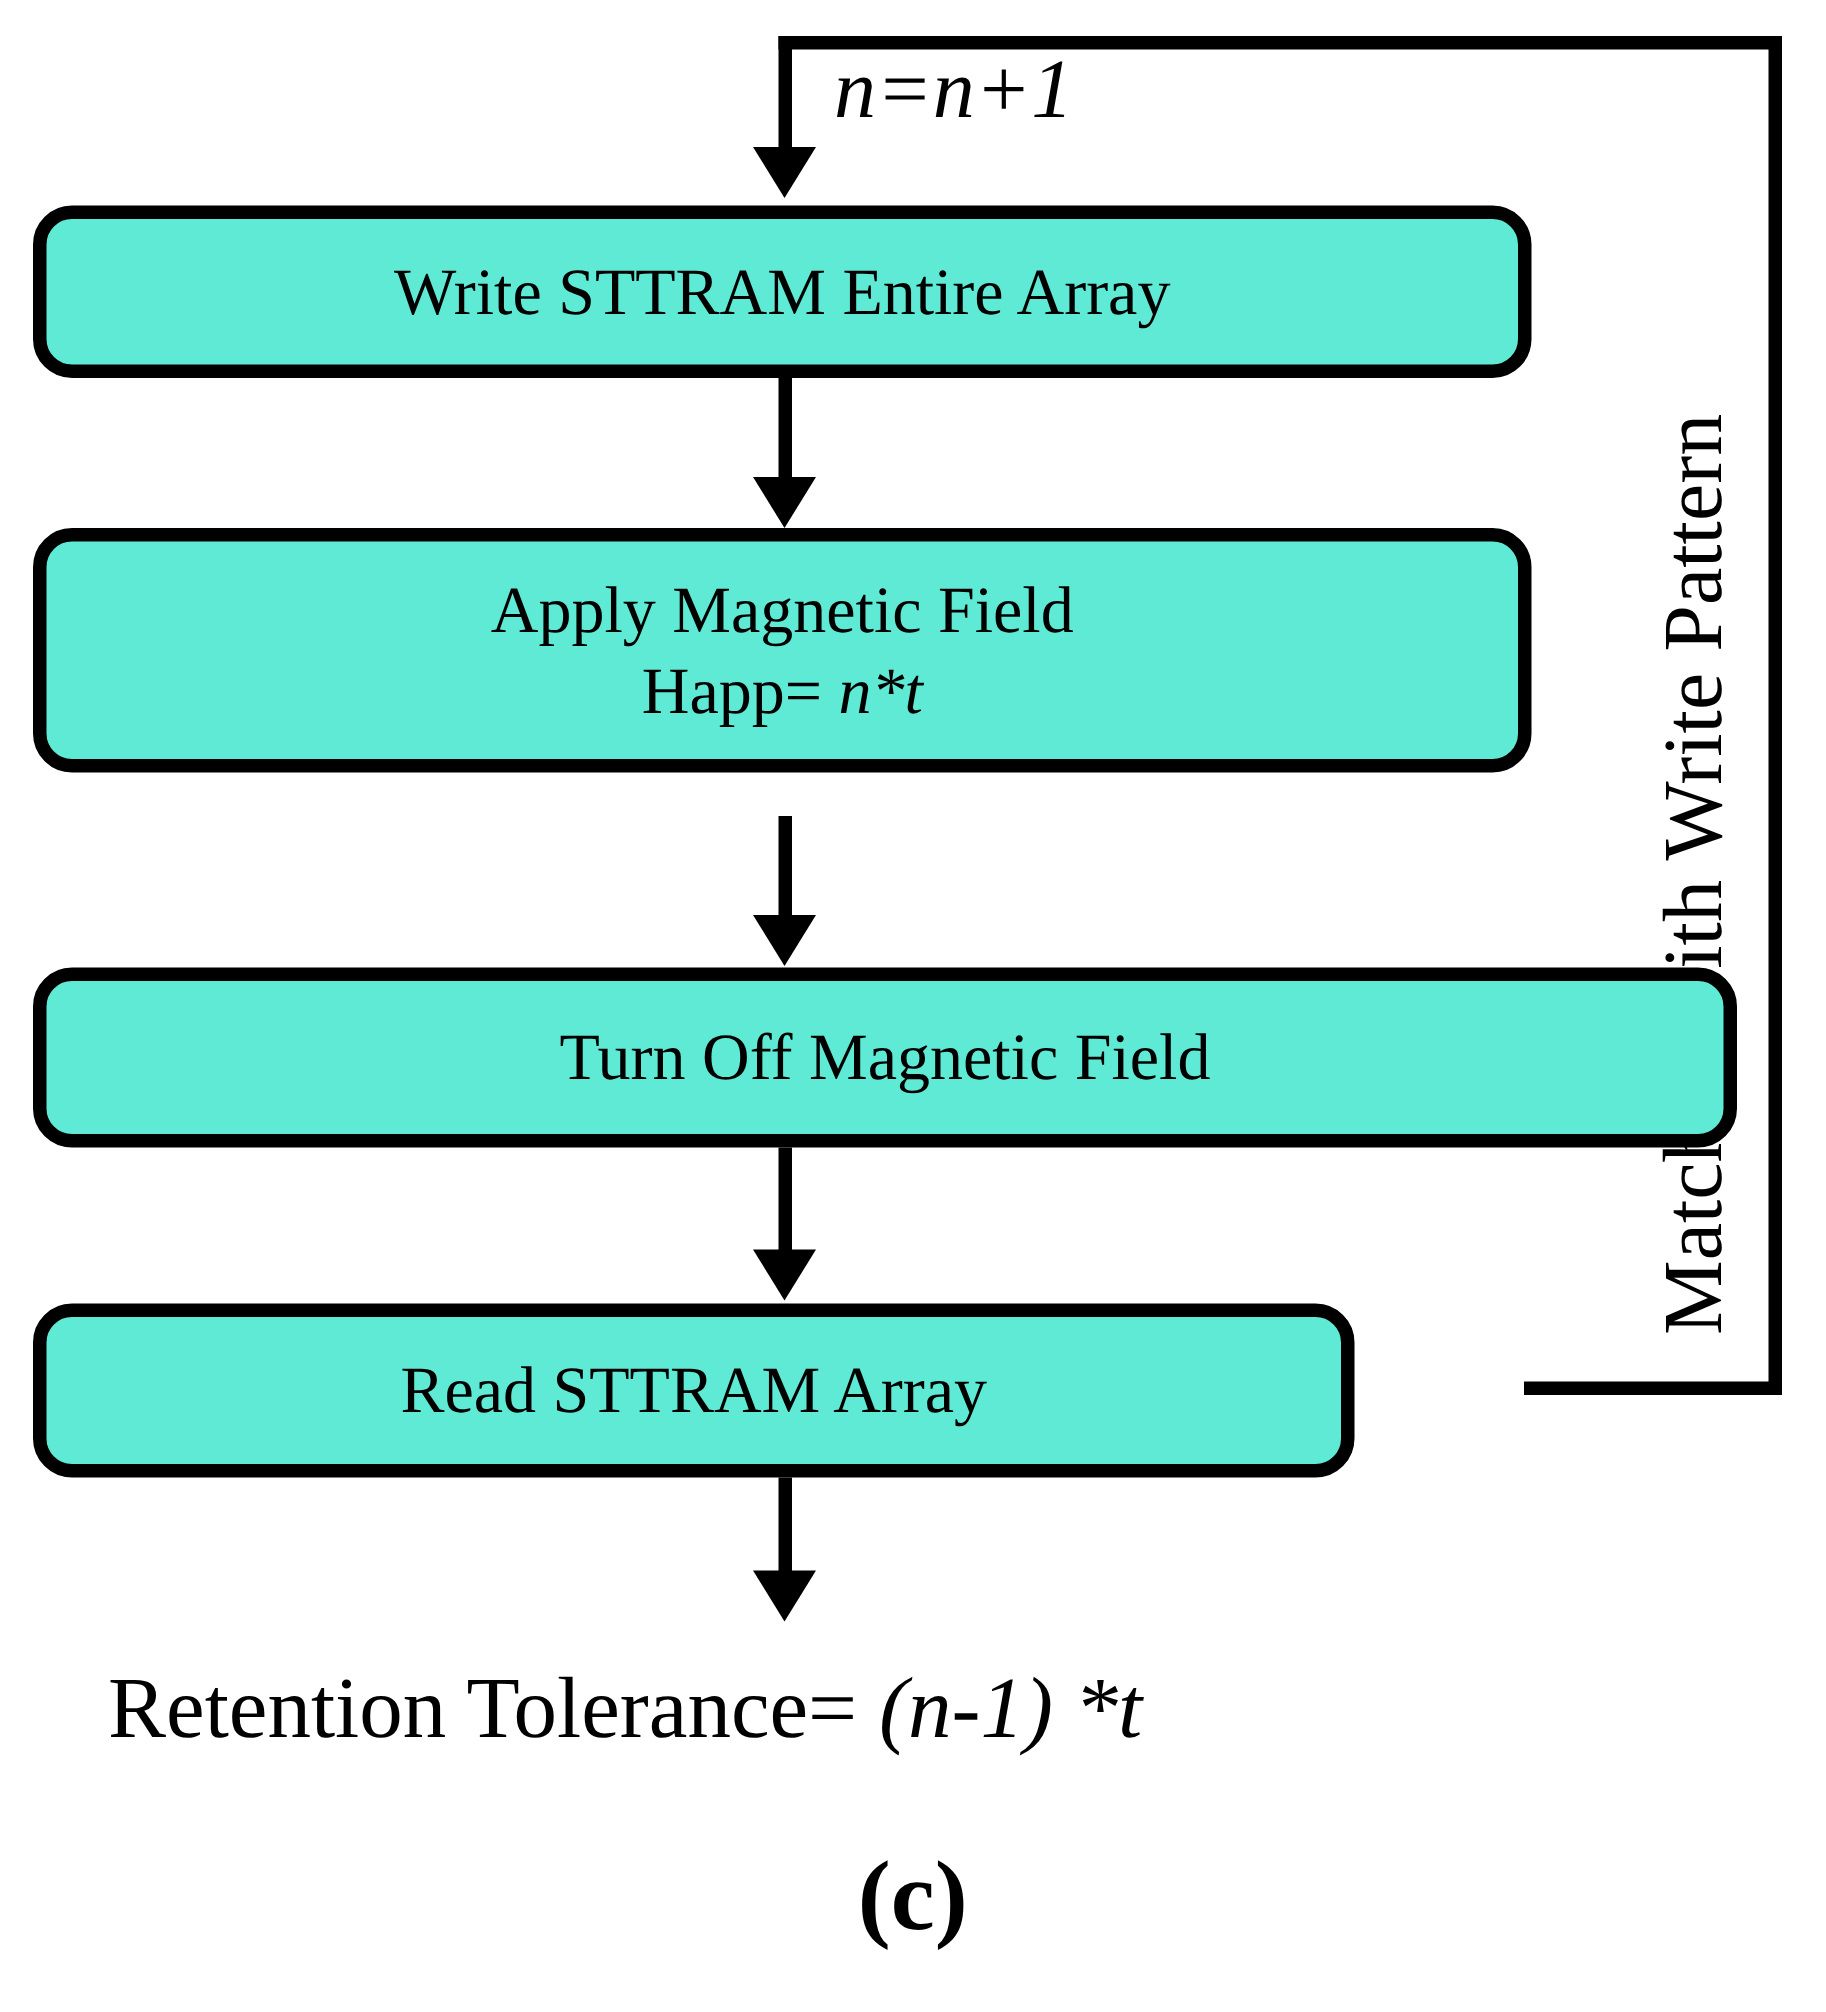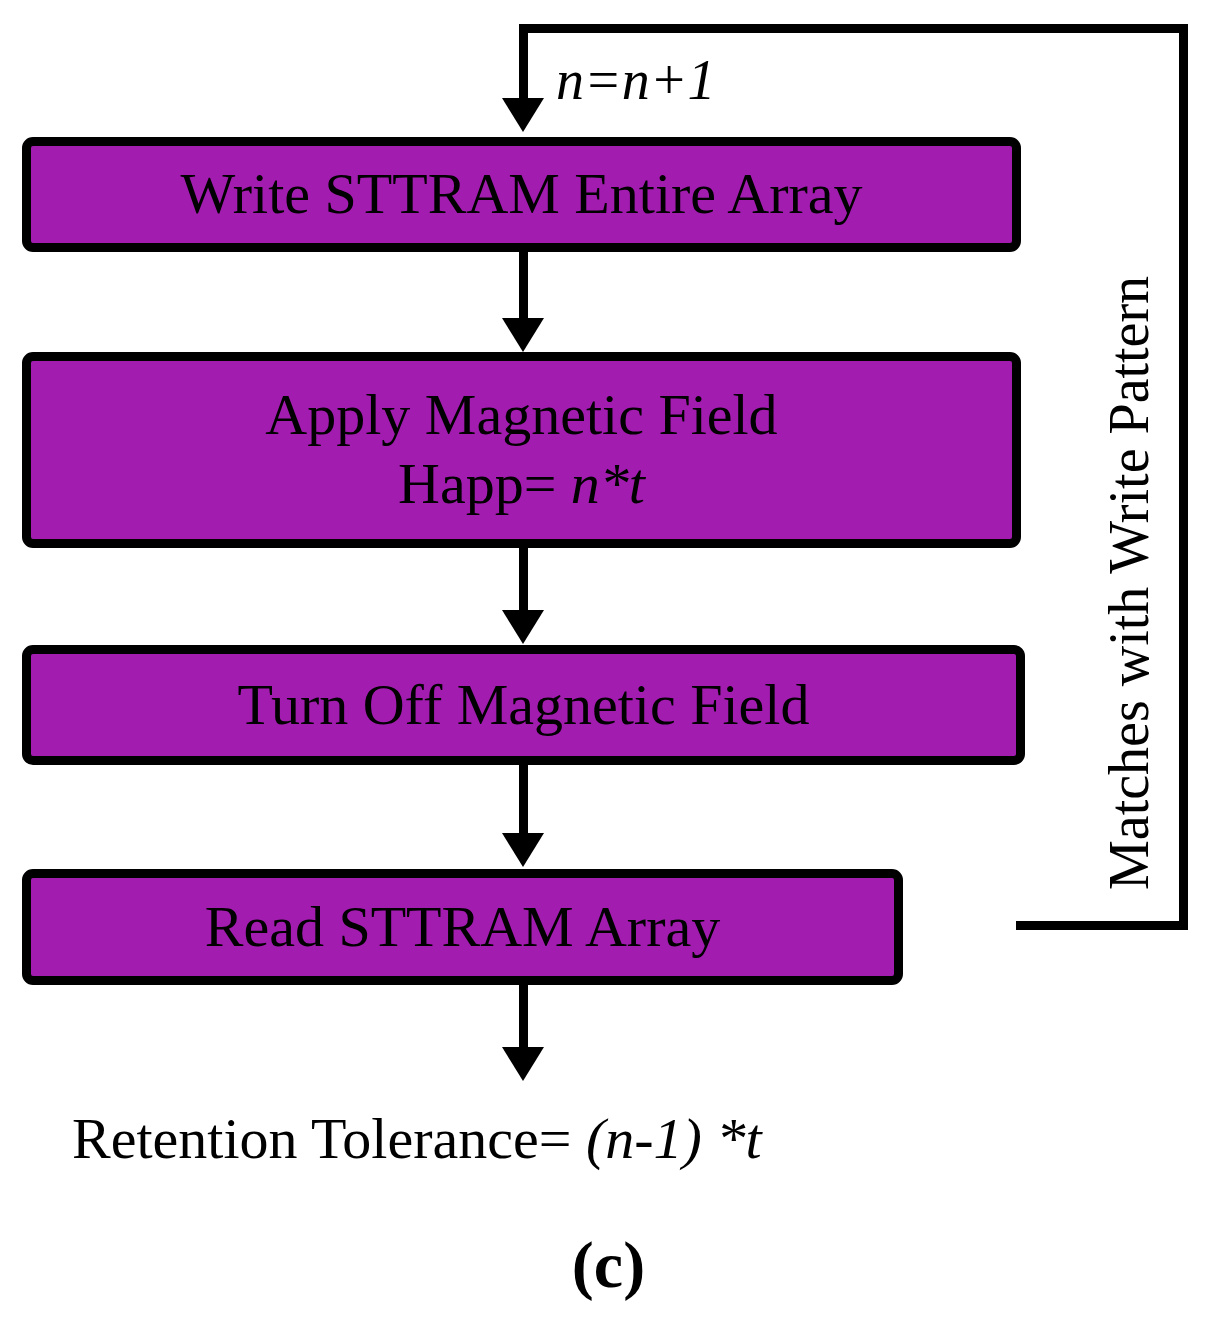--- a/index.html
+++ b/index.html
@@ -15,29 +15,29 @@
     overflow: hidden;
     font-family: "Liberation Serif", "DejaVu Serif", serif;
     color: #000000;
   }
 
   
   .pbox {
     position: absolute;
     box-sizing: border-box;
     border: 9px solid #000000;
-    border-radius: 11px;
-    background: #a21caf;
+    border-radius: 26px;
+    background: #5eead4;
     display: flex;
     flex-direction: column;
     align-items: center;
     justify-content: center;
     text-align: center;
     line-height: 1.12;
-    font-size: 58px;
+    font-size: 44px;
     white-space: nowrap;
   }
   .pbox .line2 { margin-top: 4px; text-align: right; }
 
   
   .vline {
     position: absolute;
     width: 9px;
     background: #000000;
   }
@@ -94,40 +94,40 @@
 <body>
 
 <div id="figure">
 
   <div class="hline" style="left:1016px; top:921px; width:172px;"></div>
   <div class="vline" style="left:1179px; top:24px; height:906px;"></div>
   <div class="hline" style="left:519px; top:24px; width:669px;"></div>
   <div class="vline" style="left:519px; top:24px; height:96px;"></div>
   <div class="arrowhead" style="left:502px; top:98px;"></div>
 
-  <div class="label ital" style="left:556px; top:52px;font-style:italic;">n=n+1</div>
+  <div class="label ital" style="left:556px; top:32px;font-style:italic;">n=n+1</div>
 
   <div class="sidelabel" style="left:1101px; top:890px;">Matches with Write Pattern</div>
 
   <div class="pbox" style="left:22px; top:137px; width:999px; height:115px;">
     <span>Write STTRAM Entire Array</span>
   </div>
 
   <div class="vline" style="left:519px; top:252px; height:70px;"></div>
   <div class="arrowhead" style="left:502px; top:318px;"></div>
 
-  <div class="pbox" style="left:22px; top:352px; width:999px; height:196px;">
+  <div class="pbox" style="left:22px; top:352px; width:999px; height:163px;">
     <span>Apply Magnetic Field</span>
     <span class="line2"><span>Happ= </span><i>n*t</i></span>
   </div>
 
   <div class="vline" style="left:519px; top:544px; height:70px;"></div>
   <div class="arrowhead" style="left:502px; top:610px;"></div>
 
-  <div class="pbox" style="left:22px; top:645px; width:1003px; height:120px;">
+  <div class="pbox" style="left:22px; top:645px; width:1136px; height:120px;">
     <span>Turn Off Magnetic Field</span>
   </div>
 
   <div class="vline" style="left:519px; top:765px; height:72px;"></div>
   <div class="arrowhead" style="left:502px; top:833px;"></div>
 
   <div class="pbox" style="left:22px; top:869px; width:881px; height:116px;">
     <span>Read STTRAM Array</span>
   </div>
 

